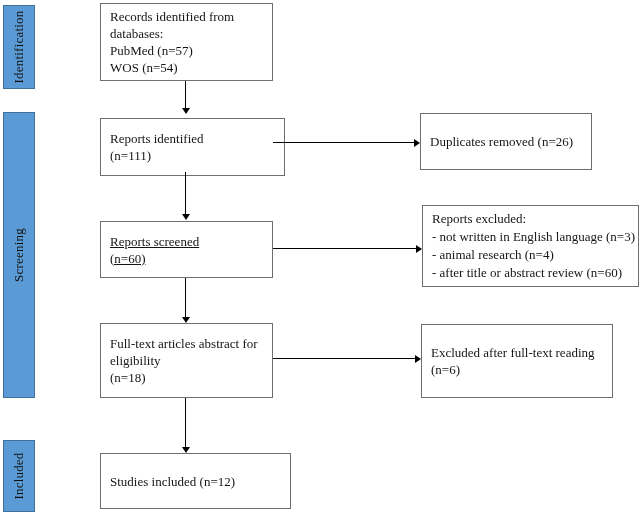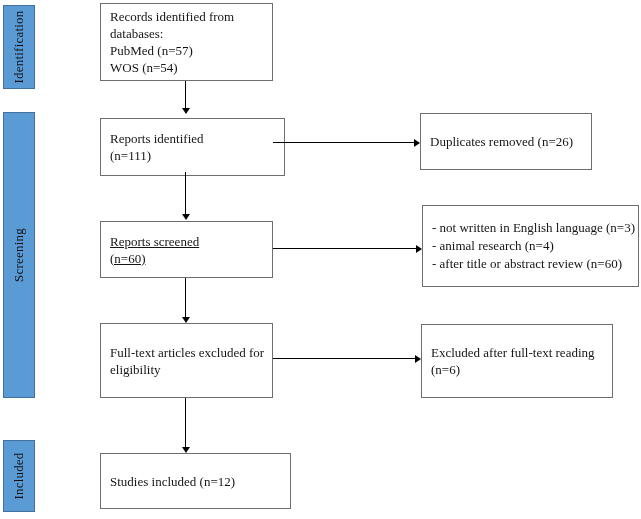--- a/index.html
+++ b/index.html
@@ -118,33 +118,35 @@
     <div class="line">Reports identified</div>
     <div class="line">(n=111)</div>
   </div>
 
   <div class="box" id="box-screened">
     <div class="line">Reports screened</div>
     <div class="line">(n=60)</div>
   </div>
 
   <div class="box" id="box-fulltext">
-    <div class="line">Full-text articles excluded for</div>
+    <div class="line">Full-text articles abstract for</div>
     <div class="line">eligibility</div>
+    <div class="line">(n=18)</div>
   </div>
 
   <div class="box" id="box-included">
     <div class="line">Studies included (n=12)</div>
   </div>
 
   <div class="box" id="box-duplicates">
     <div class="line">Duplicates removed (n=26)</div>
   </div>
 
   <div class="box" id="box-excluded-screen">
+    <div class="line">Reports excluded:</div>
     <div class="line">- not written in English language (n=3)</div>
     <div class="line">- animal research (n=4)</div>
     <div class="line">- after title or abstract review (n=60)</div>
   </div>
 
   <div class="box" id="box-excluded-fulltext">
     <div class="line">Excluded after full-text reading</div>
     <div class="line">(n=6)</div>
   </div>
 

